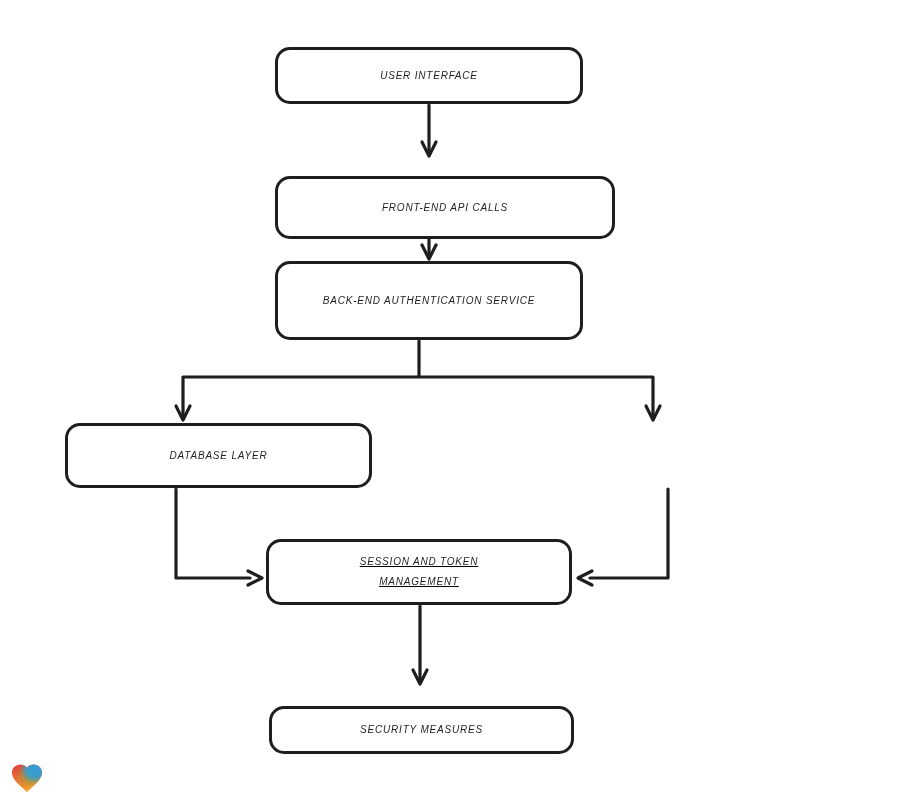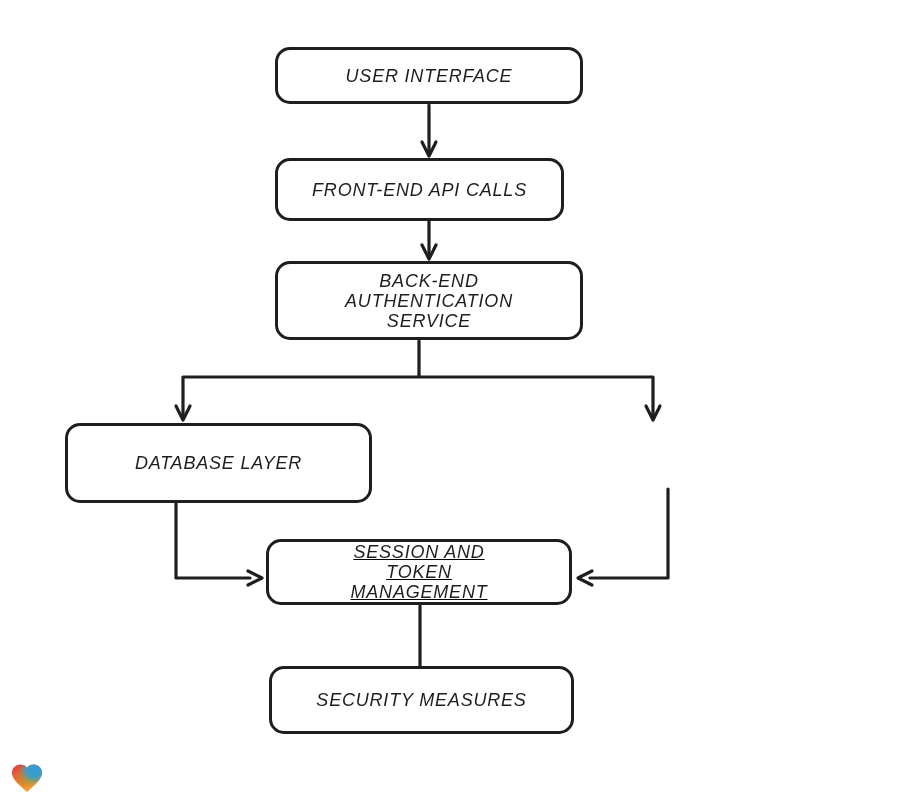--- a/index.html
+++ b/index.html
@@ -14,36 +14,36 @@
   .node{
     position:absolute;
     box-sizing:border-box;
     background:#ffffff;
     border:3.5px solid #1e1e1e;
     border-radius:15px;
     display:flex;align-items:center;justify-content:center;
     text-align:center;
   }
   .node-label{
-    font-size:18px;
+    font-size:10px;
     font-style:italic;
     font-weight:normal;
     letter-spacing:0.8px;
     line-height:20px;
     color:#1e1e1e;
     text-transform:uppercase;
   }
   
   .n-ui{left:275px;top:47px;width:308px;height:57px;}
-  .n-fe{left:275px;top:158px;width:289px;height:63px;}
+  .n-fe{left:275px;top:176px;width:340px;height:63px;}
   .n-be{left:275px;top:261px;width:308px;height:79px;}
-  .n-db{left:65px;top:423px;width:307px;height:80px;}
+  .n-db{left:65px;top:423px;width:307px;height:65px;}
   .n-tp{left:452px;top:423px;width:307px;height:65px;}
   .n-st{left:266px;top:539px;width:306px;height:66px;text-decoration:underline;}
-  .n-sm{left:269px;top:666px;width:305px;height:68px;}
+  .n-sm{left:269px;top:706px;width:305px;height:48px;}
   
   .n-be .node-label{max-width:240px;}
   .n-st .node-label{max-width:190px;}
   .heart-logo{position:absolute;left:8px;top:760px;width:38px;height:36px;}
 </style>
 </head>
 <body>
 
 <div class="canvas">
 

